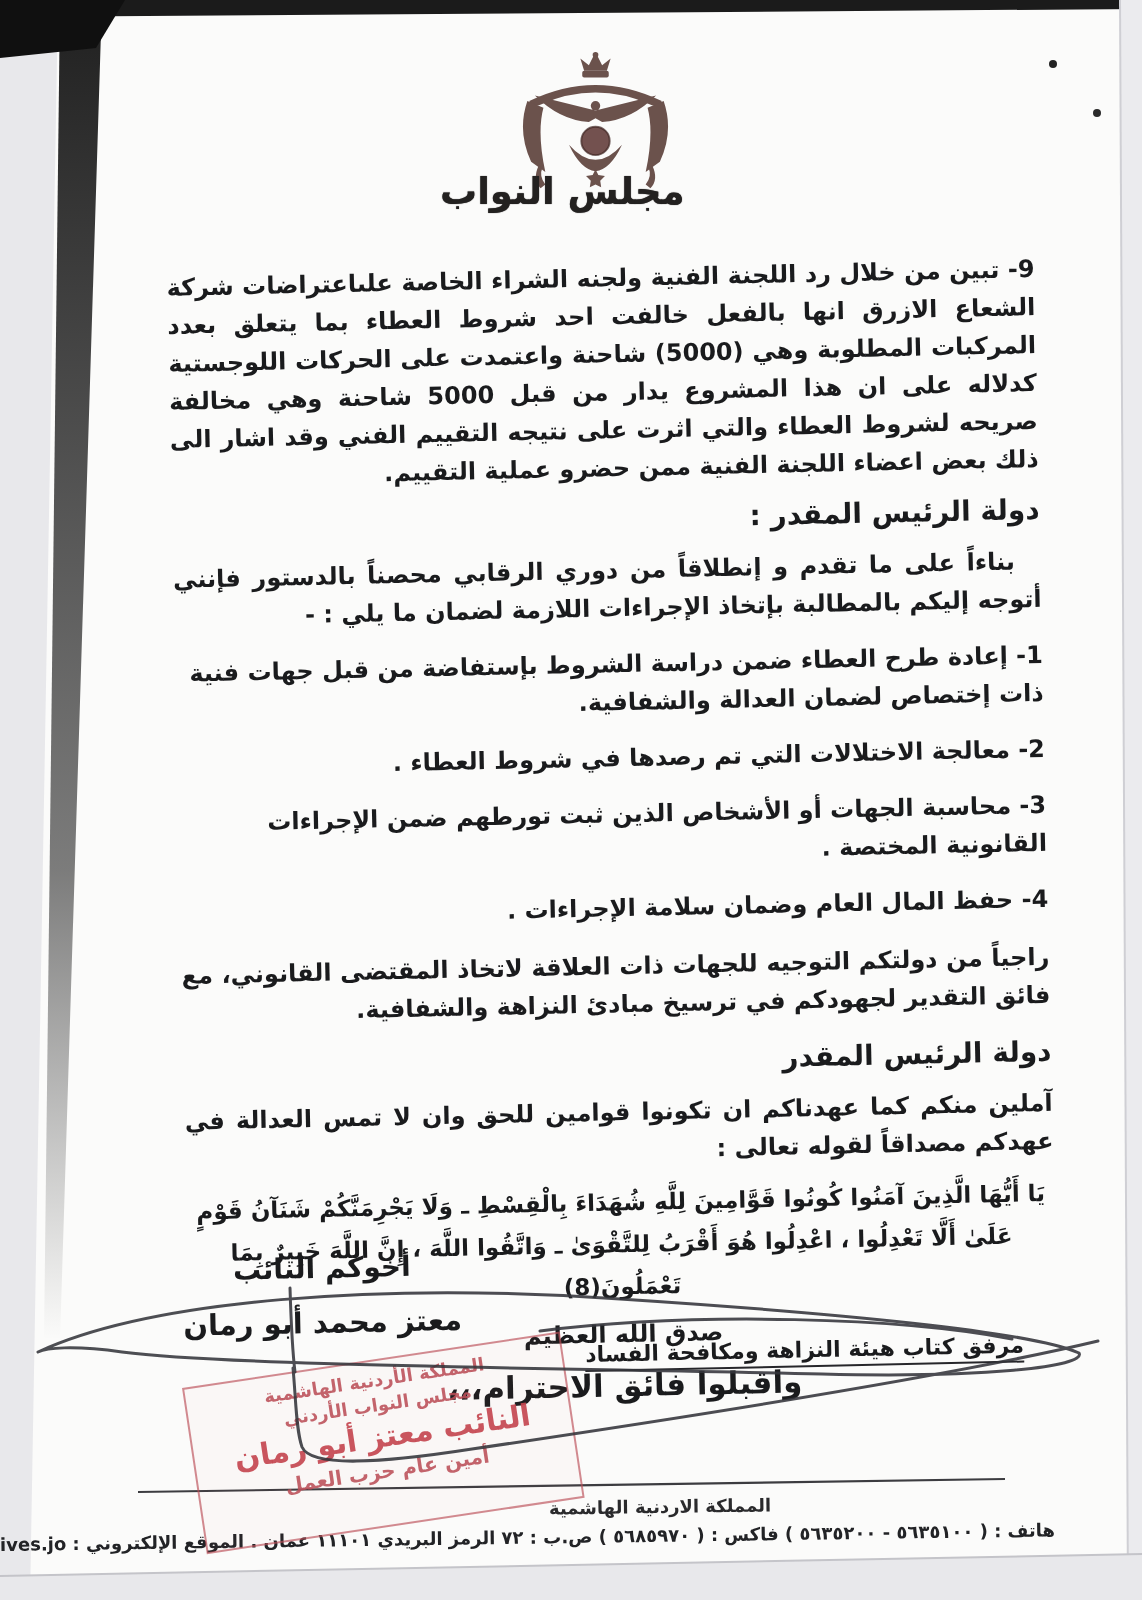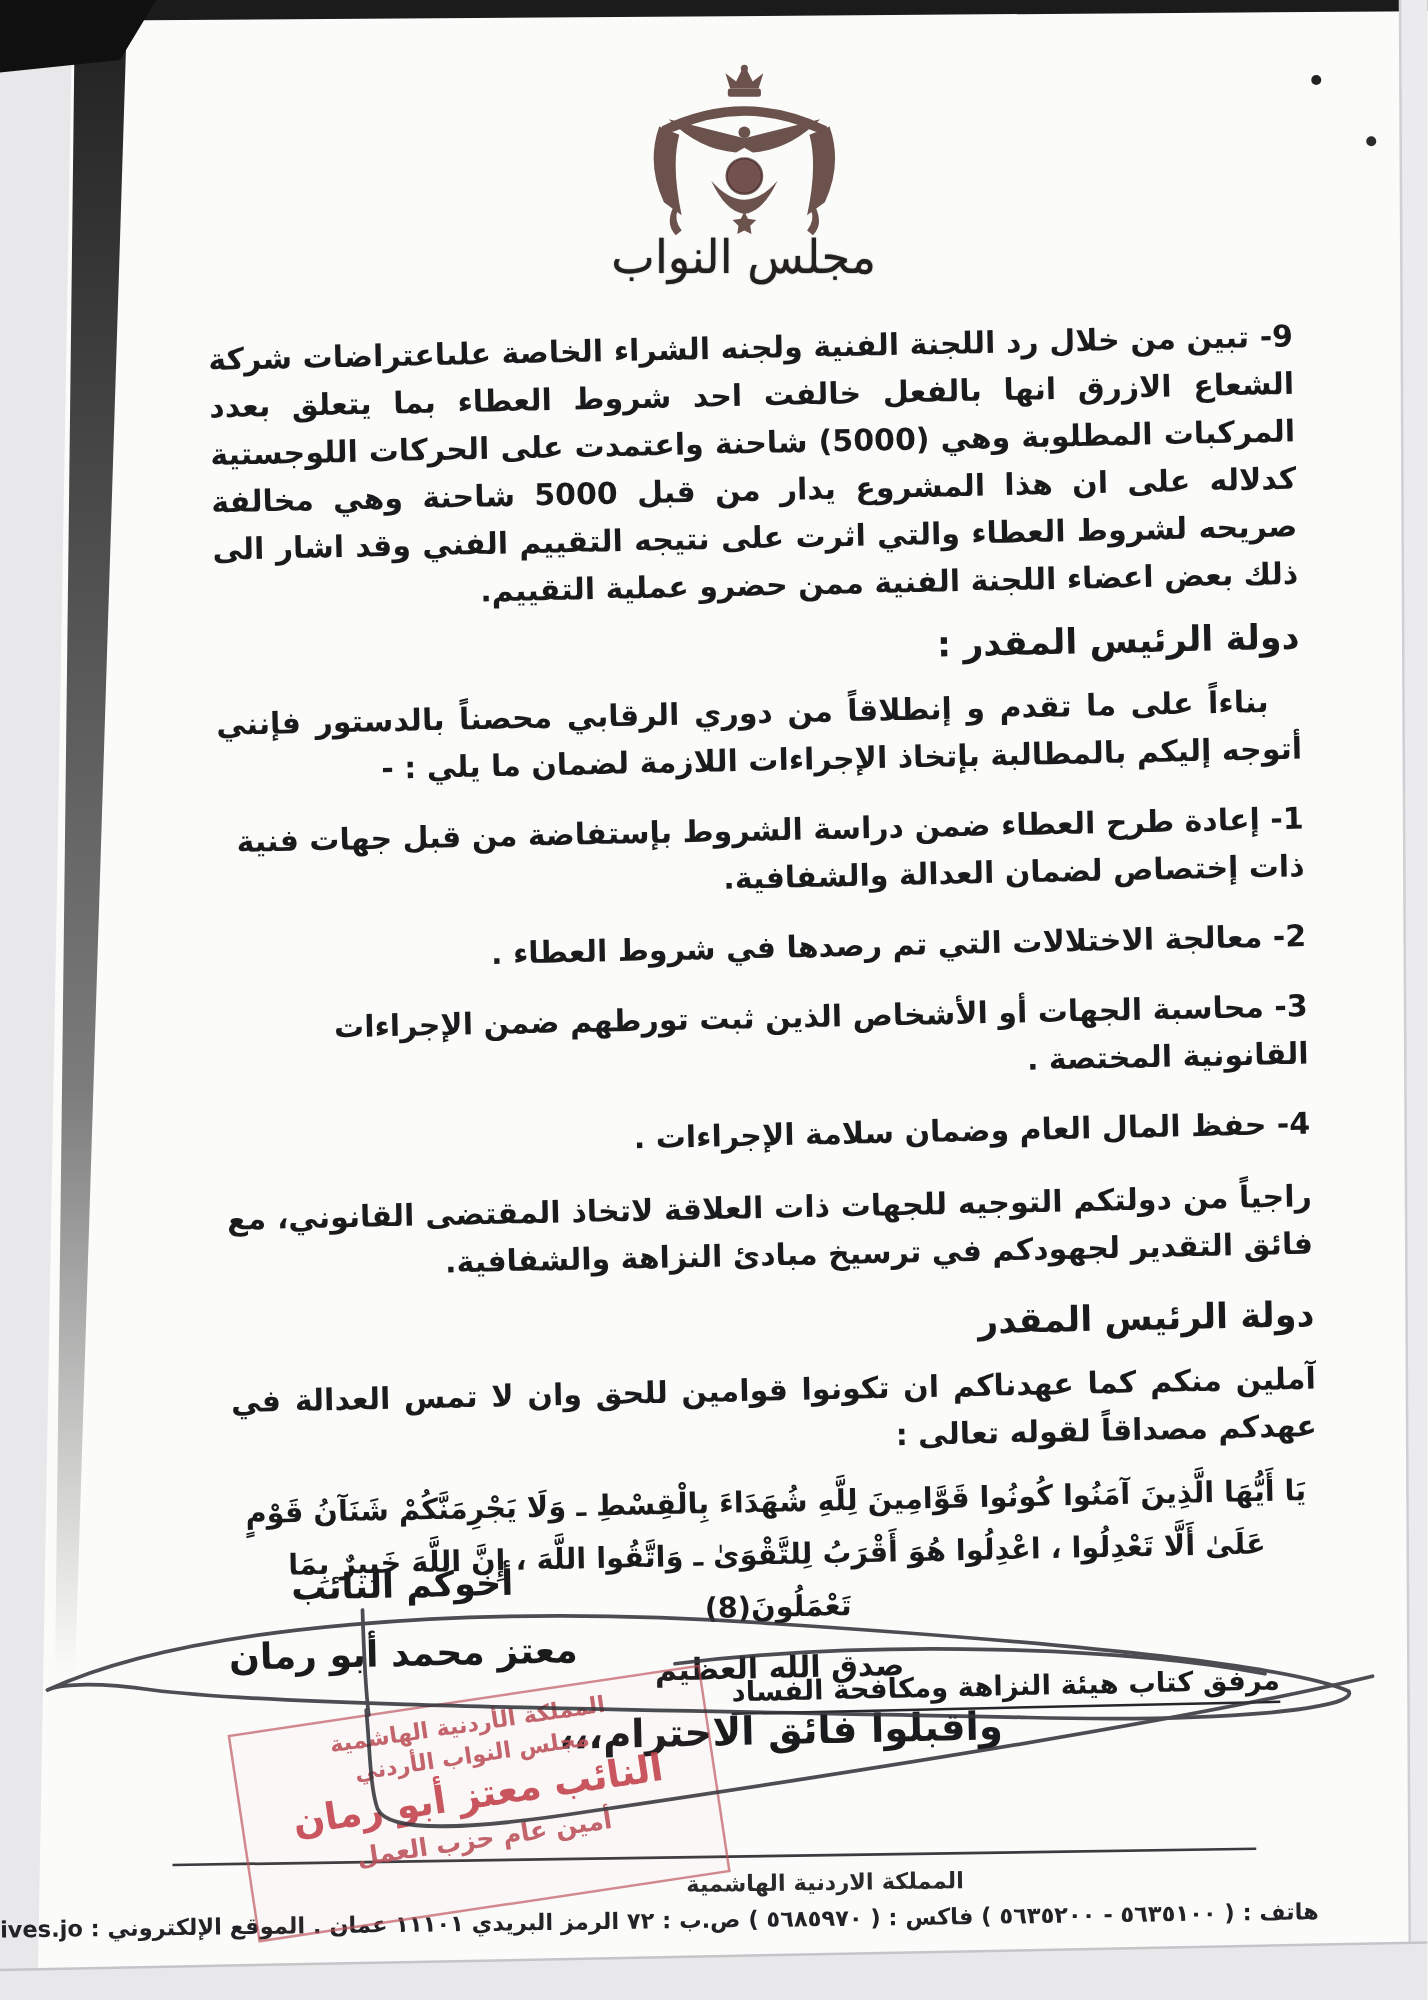--- a/index.html
+++ b/index.html
@@ -8,22 +8,22 @@
     background:#fbfbfa;
     font-family:"DejaVu Sans","Liberation Sans",sans-serif;
     color:#1a1b1d;
   }
   .page{position:absolute;inset:0;}
   
   .edges{position:absolute;inset:0;z-index:2;pointer-events:none;}
   
   .emblem{position:absolute;left:498px;top:50px;width:195px;height:142px;z-index:4;}
   .org-callig{
-    position:absolute;left:440px;top:184px;width:310px;z-index:4;
-    text-align:center;font-size:37px;font-weight:400;color:#232120;
+    position:absolute;left:440px;top:170px;width:310px;z-index:4;
+    text-align:left;font-size:37px;font-weight:700;color:#232120;
     letter-spacing:-2px;text-shadow:0 0 1px #3a3636;
   }
   
   .letter{
     position:absolute;top:250px;right:108px;width:868px;z-index:4;
     direction:rtl;text-align:right;font-weight:700;
     transform:rotate(-1.25deg);transform-origin:top right;
   }
   .para{font-size:24px;line-height:38px;text-align:justify;margin:0;}
   .head{font-size:28px;line-height:36px;margin:14px 0 0 0;}

